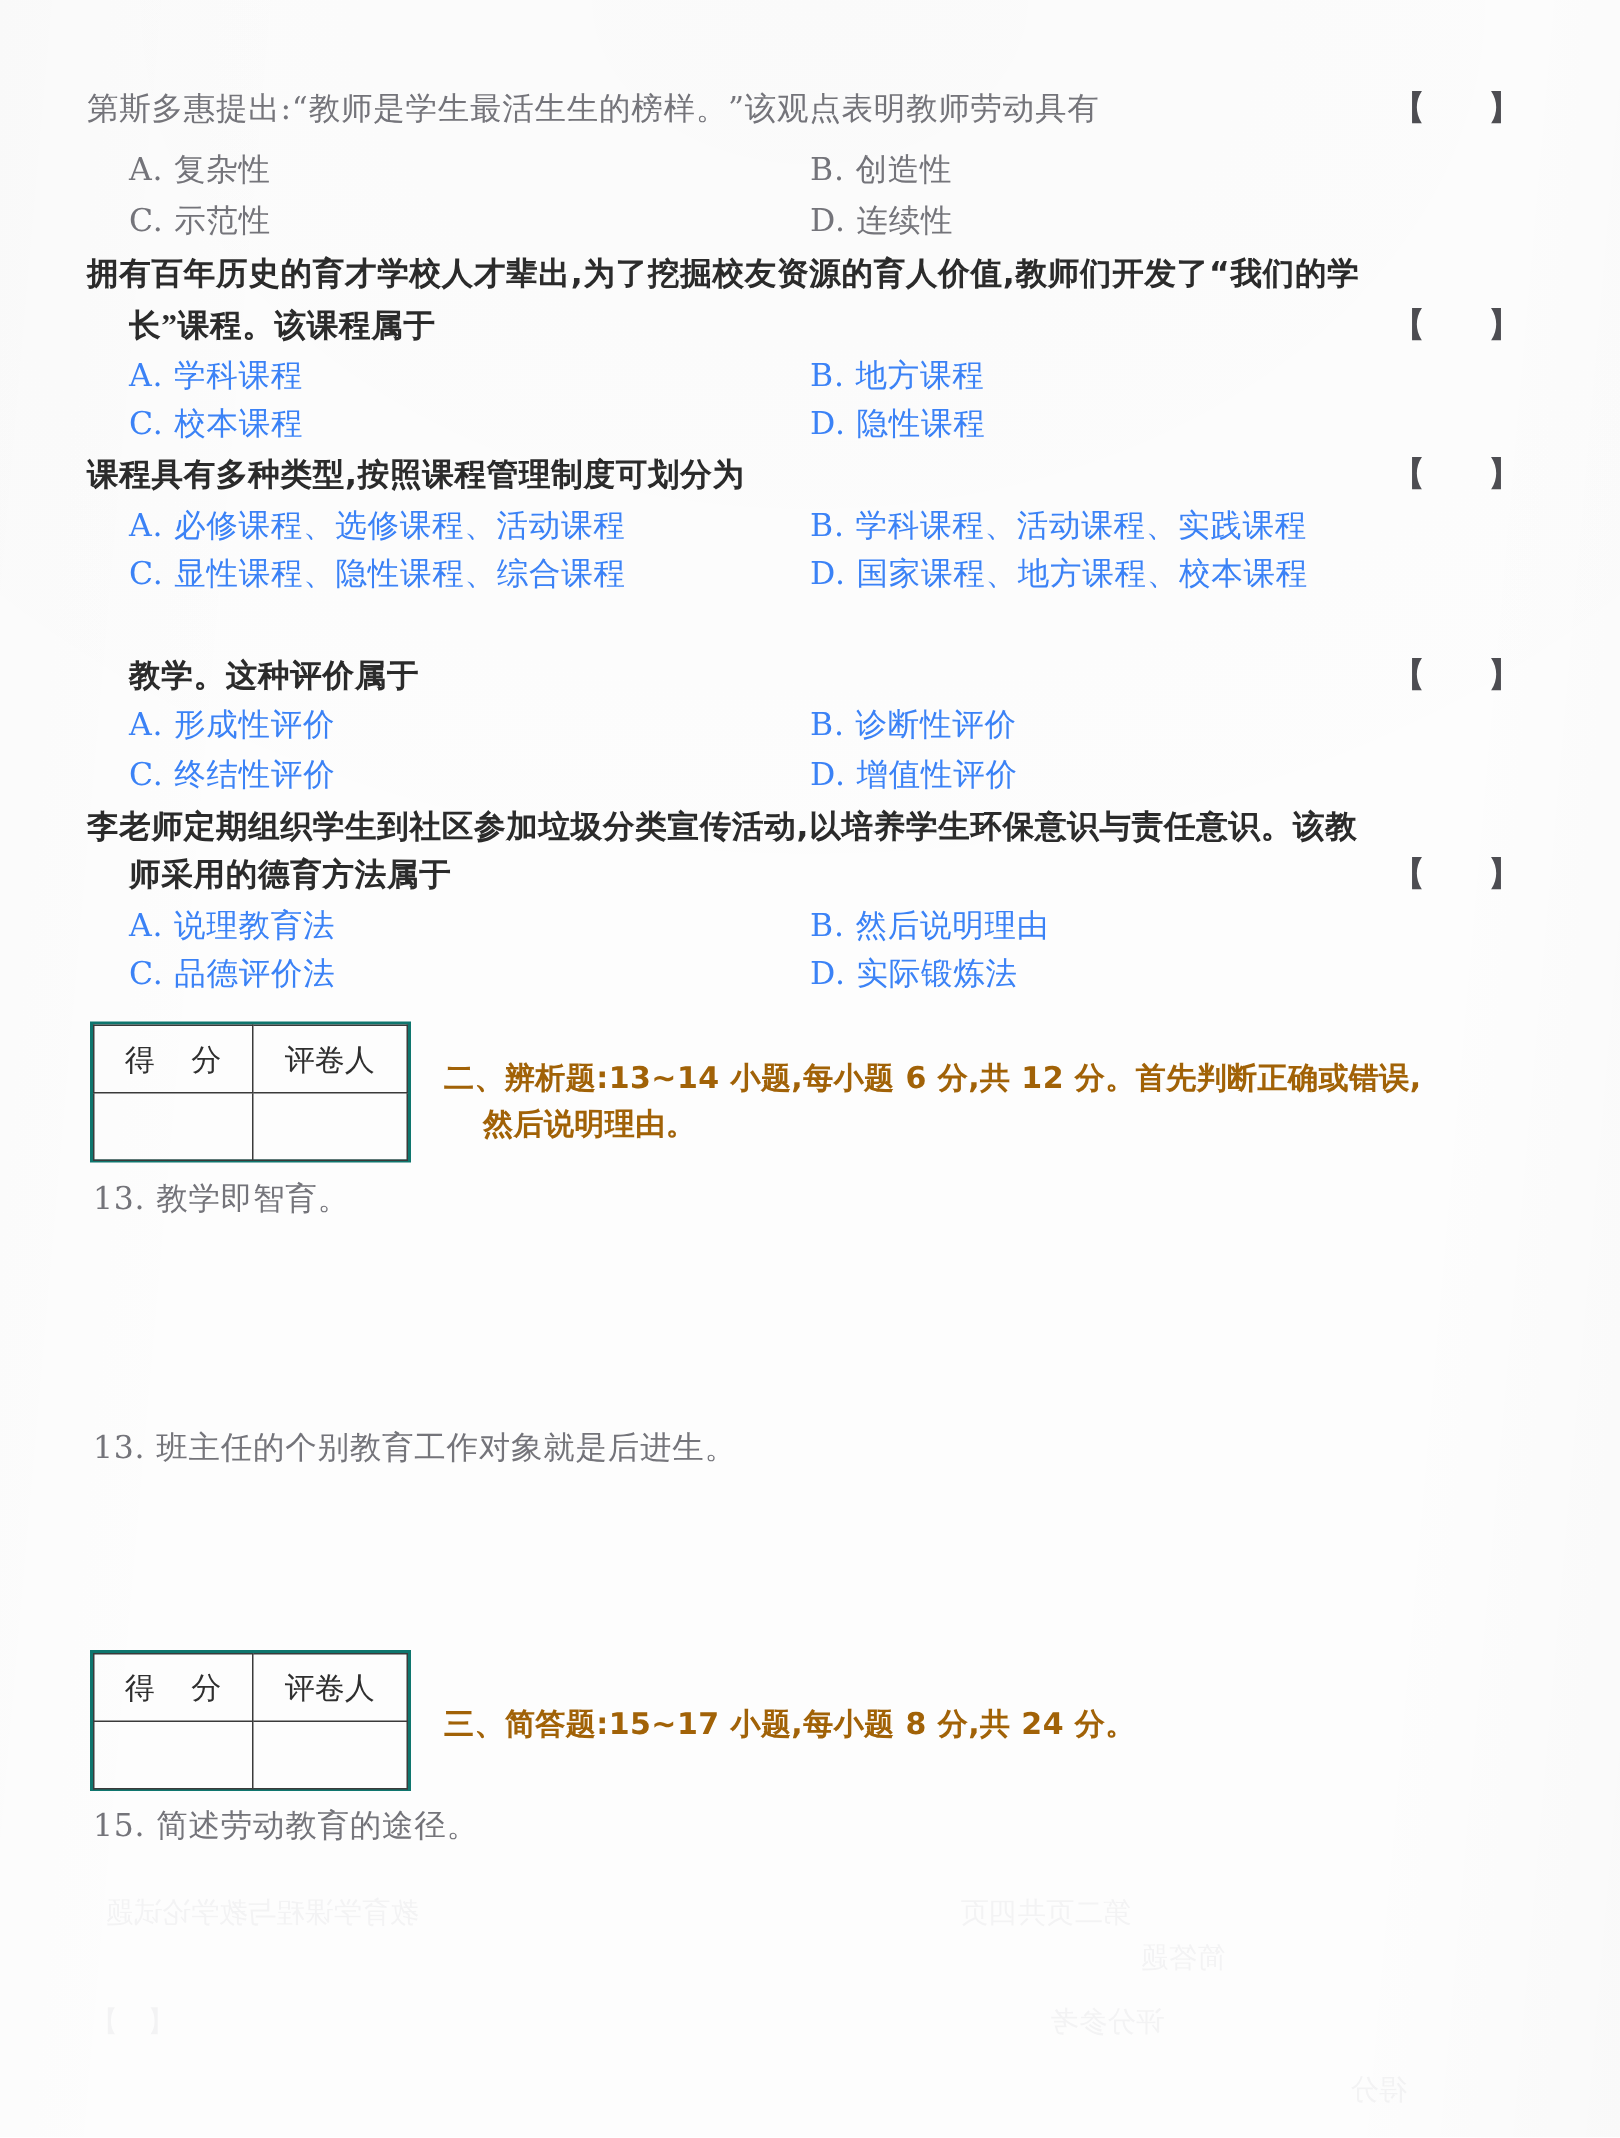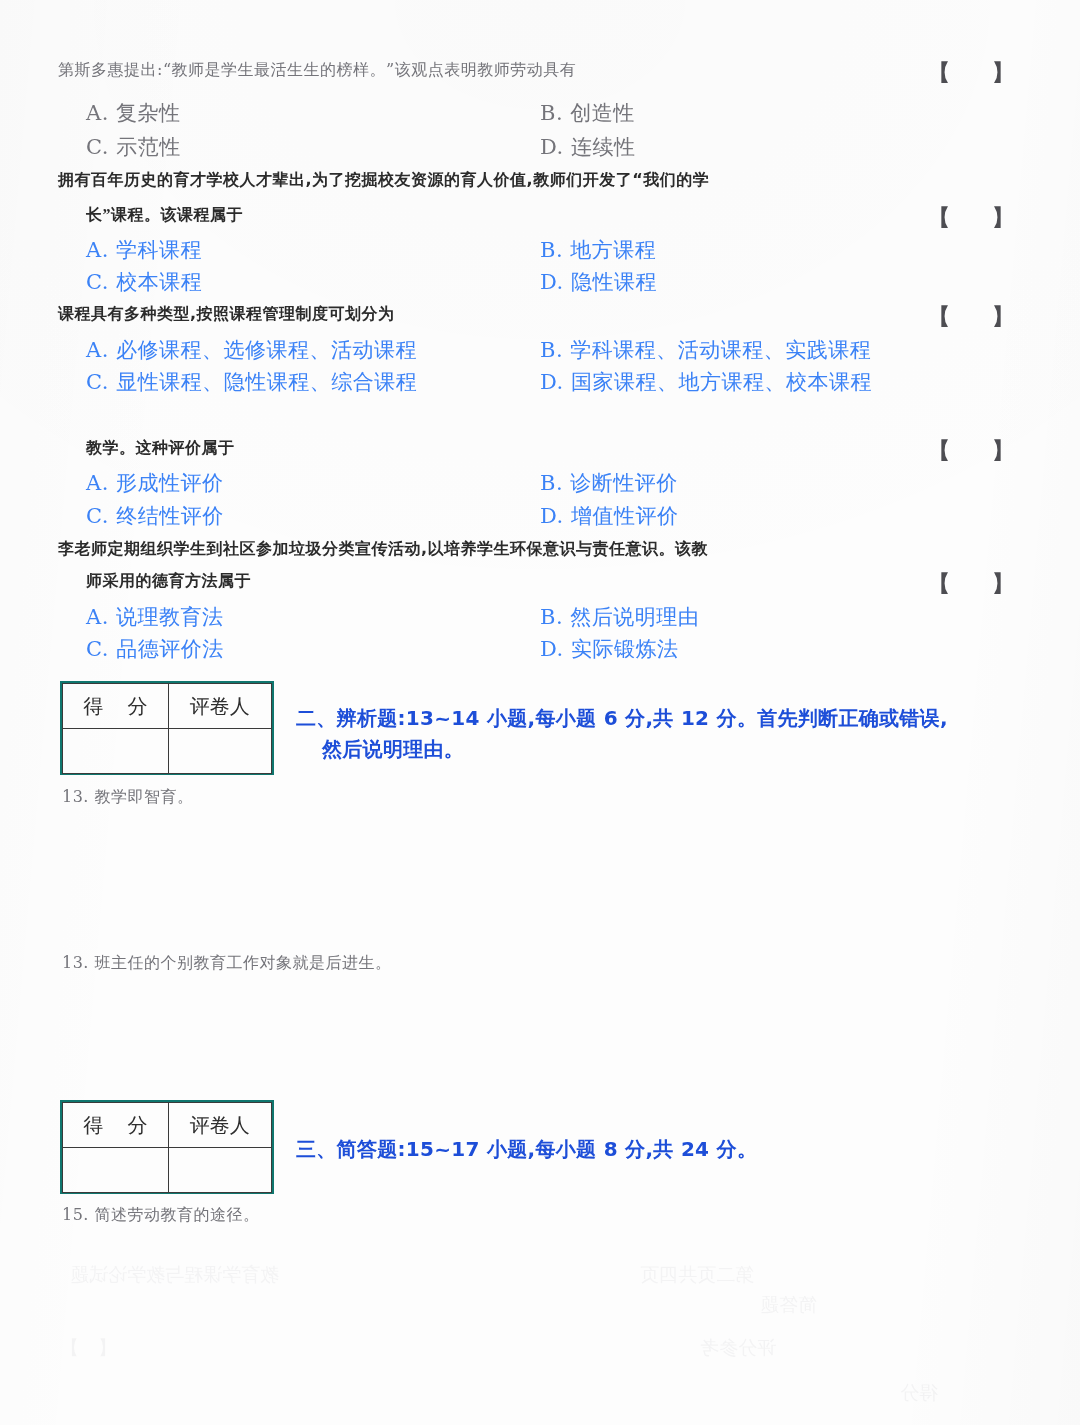--- a/index.html
+++ b/index.html
@@ -56,21 +56,21 @@
     font-family: "DejaVu Sans", "Liberation Sans", sans-serif;
     color: #2b2b2b;
     font-weight: 700;
   }
   .opt-face {
     font-family: "DejaVu Serif", "Liberation Serif", serif;
     color: #3b82f6;
     font-weight: 400;
   }
 
-  .fs-stem { font-size: 16px; }
+  .fs-stem { font-size: 21px; }
   .fs-opt  { font-size: 21px; }
 
   
   .bracket {
     position: absolute;
     font-size: 22px;
     color: #4d4d52;
     font-family: "DejaVu Sans", "Liberation Sans", sans-serif;
     font-weight: 700;
     letter-spacing: 0;
@@ -105,21 +105,21 @@
   .score-table td.c1 { width: 106px; }
   .score-table td.c2 { width: 104px; }
   .sp-wide { letter-spacing: 9px; padding-left: 9px; }
 
   
   .section-head {
     position: absolute;
     font-family: "DejaVu Sans", "Liberation Sans", sans-serif;
     font-weight: 700;
     font-size: 20px;
-    color: #1d4ed8;
+    color: #a16207;
     line-height: 1.55;
     letter-spacing: 0.3px;
     white-space: nowrap;
   }
   .section-head .l2 { display: block; padding-left: 26px; }
 
   
   .ghost {
     position: absolute;
     color: rgba(80, 80, 90, 0.055);

